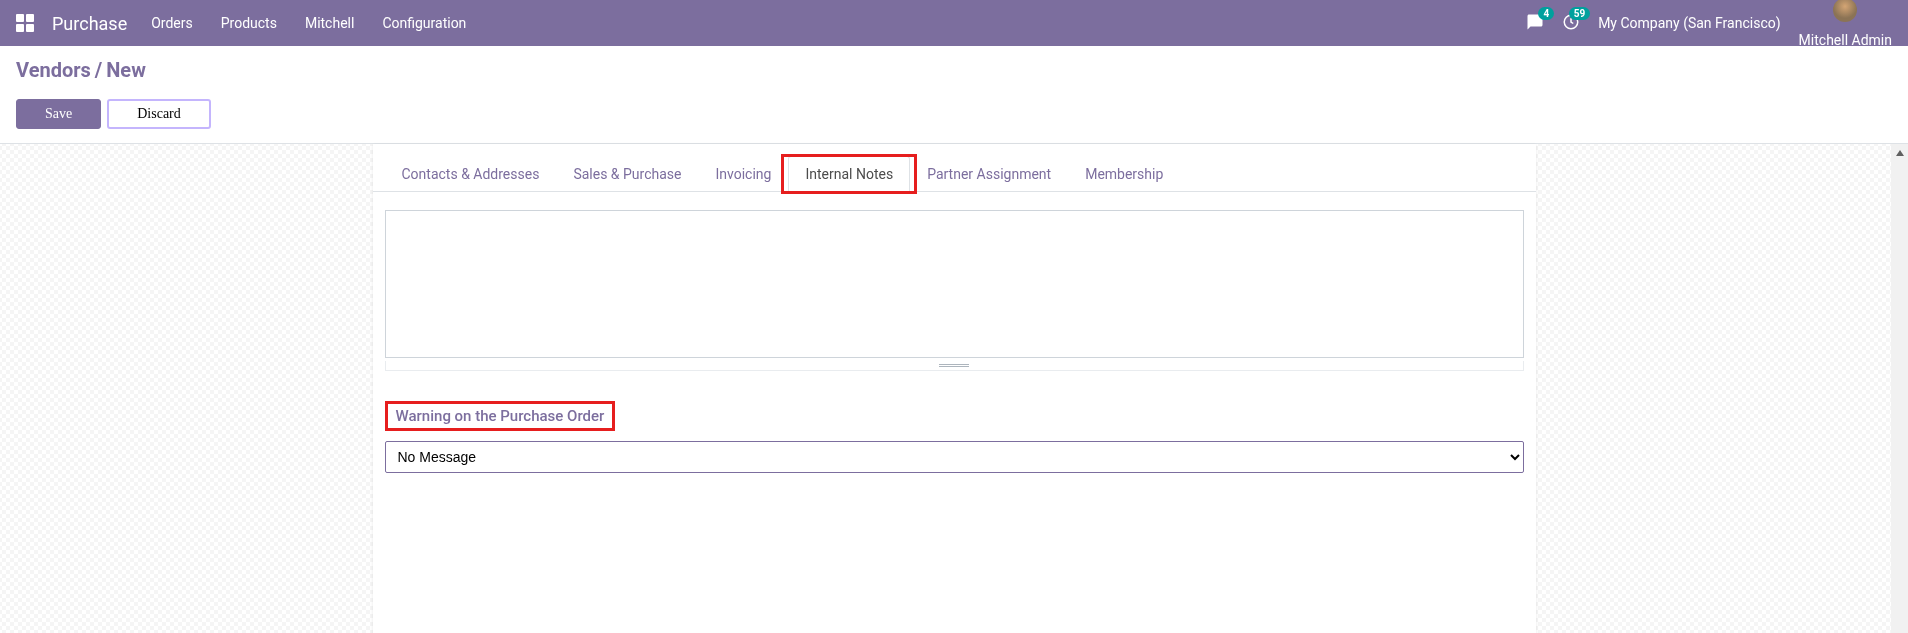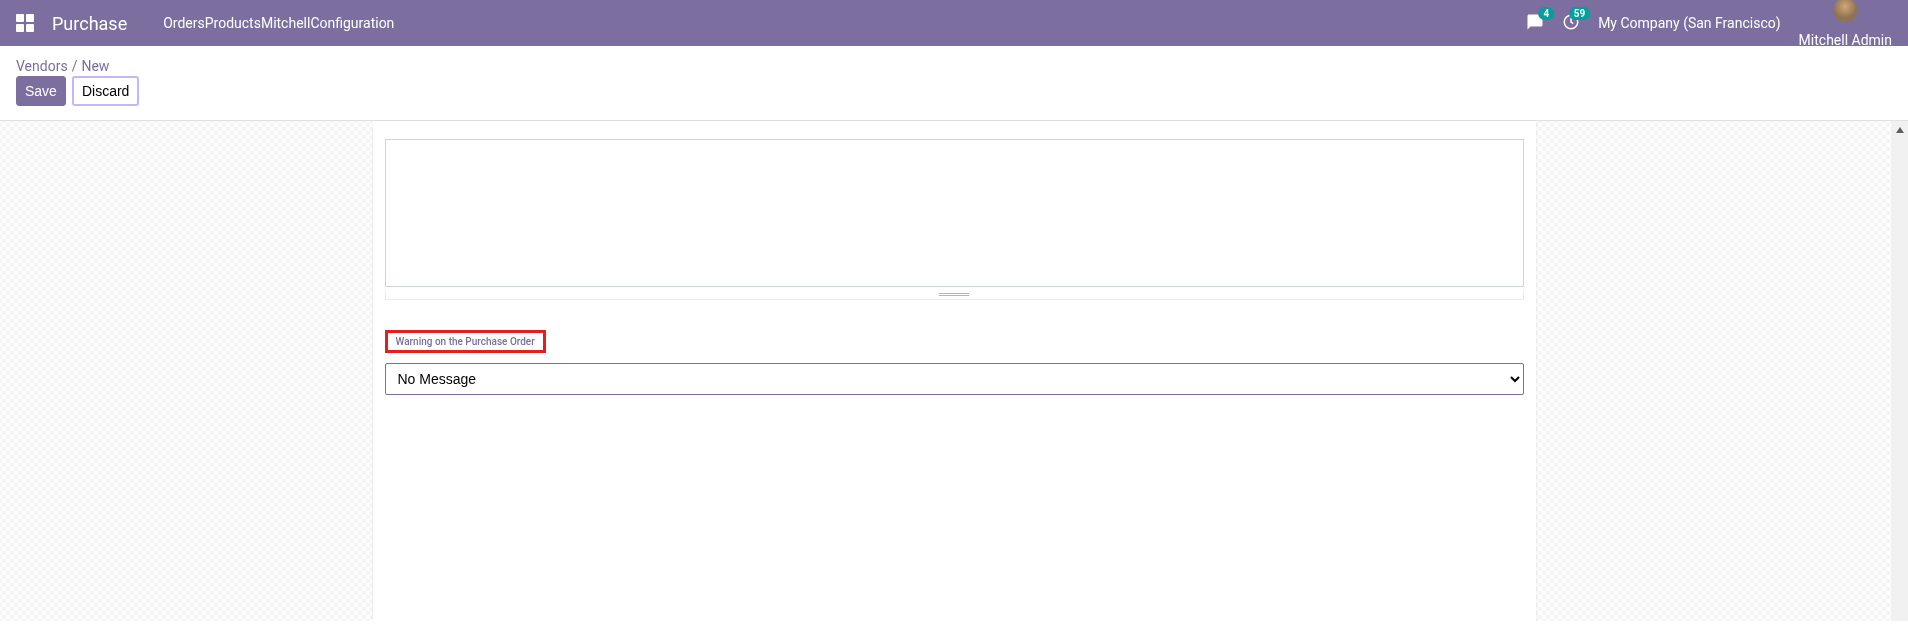--- a/index.html
+++ b/index.html
@@ -34,25 +34,26 @@
       margin-right: 18px;
       cursor: pointer;
     }
     .navbar-apps-icon span {
       background: #ffffff;
       border-radius: 1px;
     }
     .navbar-brand {
       font-size: 18px;
       font-weight: 400;
-      margin-right: 36px;
+      margin-right: 24px;
       cursor: pointer;
     }
     .navbar-menu {
       display: flex;
+      gap: 28px;
       justify-content: center;
     }
     .navbar-menu-item {
       color: #ffffff;
       cursor: pointer;
       font-size: 14px;
     }
     .navbar-right {
       margin-left: auto;
       display: flex;
@@ -117,45 +118,47 @@
       height: 100%;
       background: radial-gradient(circle at 50% 35%, #d4a574 0%, #8B7355 60%);
     }
     
     
     .control-panel {
       padding: 12px 16px 14px 16px;
       border-bottom: 1px solid #dee2e6;
     }
     .breadcrumb {
-      font-size: 14px;
-      color: #7C6E9E;
-      margin-bottom: 2px;
+      font-size: 20px;
+      color: #7C6E9E;
+      margin-bottom: 17px;
+      font-weight: bold;
     }
     .breadcrumb-link {
       color: #7C6E9E;
       cursor: pointer;
     }
     .breadcrumb-sep {
       color: #7C6E9E;
       margin: 0 4px;
     }
     .breadcrumb-current {
       color: #7C6E9E;
     }
     .action-buttons {
       display: flex;
       gap: 6px;
     }
     .btn {
-      padding: 5px 8px;
+      padding: 5px 28px;
       border-radius: 3px;
       font-size: 14px;
       cursor: pointer;
       border: 1px solid transparent;
+      font-family: Liberation Serif, serif;
     }
     .btn-primary {
       background: #7C6E9E;
       color: #ffffff;
       border-color: #7C6E9E;
     }
     .btn-secondary {
       background: #ffffff;
       color: #000000;
       border: 2px solid #c4b5fd;
@@ -239,21 +242,21 @@
     .resize-handle-lines {
       width: 30px;
       height: 3px;
       border-top: 1px solid #adb5bd;
       border-bottom: 1px solid #adb5bd;
     }
     
     .section-label {
       color: #7C6E9E;
       font-weight: 500;
-      font-size: 10px;
+      font-size: 15px;
       display: inline-block;
       padding: 3px 2px;
       margin-bottom: 10px;
     }
     .section-label-highlight {
       border: 3px solid #E61E1E;
       padding: 3px 8px;
     }
     .select-field {
       width: 100%;
@@ -334,20 +337,28 @@
   </div>
   <div class="action-buttons">
     <button class="btn btn-primary">Save</button>
     <button class="btn btn-secondary">Discard</button>
   </div>
 </div>
 
 <div class="main-wrapper">
   <div class="form-sheet">
 
+    <div class="tabs-row">
+      <div class="tab">Contacts &amp; Addresses</div>
+      <div class="tab">Sales &amp; Purchase</div>
+      <div class="tab">Invoicing</div>
+      <div class="tab active tab-highlight">Internal Notes</div>
+      <div class="tab">Partner Assignment</div>
+      <div class="tab">Membership</div>
+    </div>
 
     <div class="tab-content">
       <textarea class="notes-textarea" value="" style=""></textarea>
       <div class="resize-handle">
         <div class="resize-handle-lines"></div>
       </div>
       
       <div>
         <span class="section-label section-label-highlight">Warning on the Purchase Order</span>
       </div>

